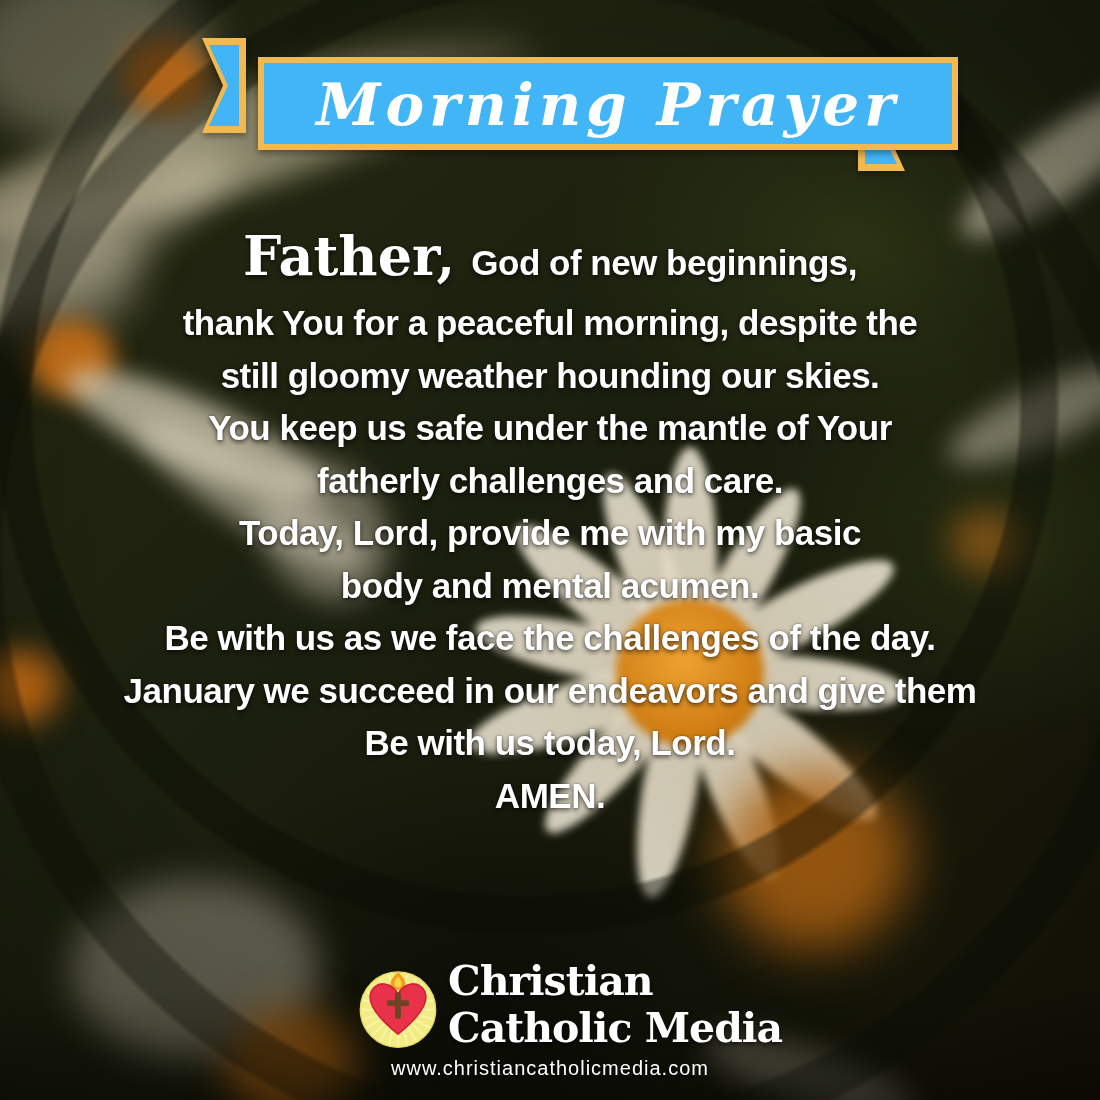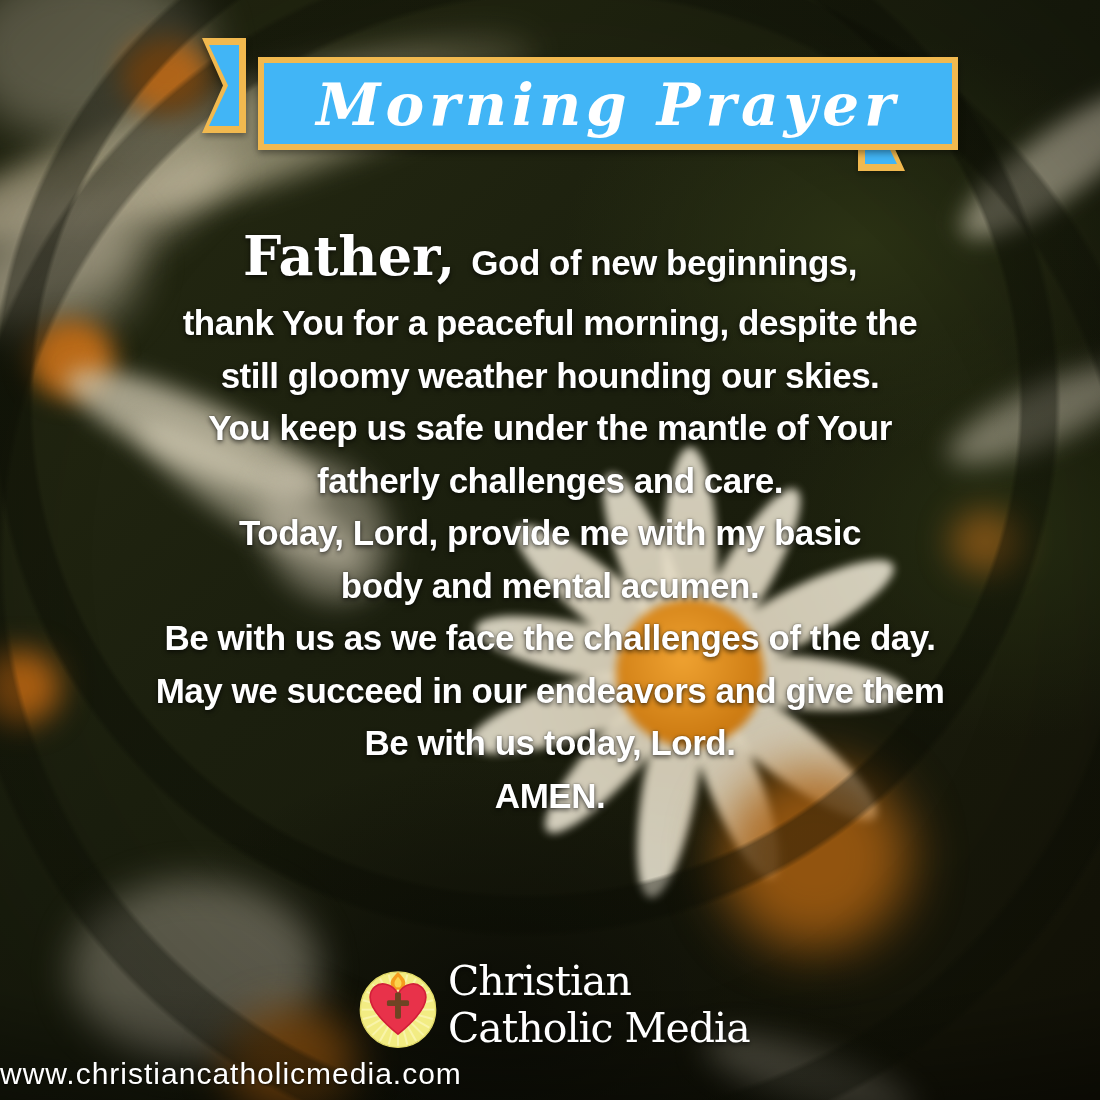--- a/index.html
+++ b/index.html
@@ -43,24 +43,24 @@
     text-align:center; color:#ffffff; font-weight:bold; font-size:35px;
     letter-spacing:-0.5px; line-height:52.5px;
     text-shadow:0 2px 5px rgba(0,0,0,.65), 0 0 2px rgba(0,0,0,.4); }
   .opening { line-height:68px; white-space:nowrap; }
   .salutation { font-family:"DejaVu Serif", serif; font-size:54px; font-weight:bold;
     margin-right:16px; letter-spacing:0;text-align:right; }
   .pline { white-space:nowrap; }
   
   .logo { position:absolute; z-index:6; left:357px; top:967px; width:82px; height:82px; }
   .brand { position:absolute; z-index:6; left:448px; top:958px; text-align:left;
-    font-family:"DejaVu Serif", serif; font-weight:normal; font-size:41px; line-height:47px;
+    font-family:"DejaVu Serif", serif; font-weight:bold; font-size:41px; line-height:47px;
     letter-spacing:-1px; color:#ffffff; text-shadow:0 2px 4px rgba(0,0,0,.6); }
-  .website { position:absolute; z-index:6; left:0; right:0; top:1057px; 
-    font-family:"Liberation Sans", sans-serif; font-size:30px; font-weight:400;
+  .website { position:absolute; z-index:6; left:0; right:0; top:1057px; text-align:center;
+    font-family:"Liberation Sans", sans-serif; font-size:20px; font-weight:400;
     letter-spacing:1px; color:#ffffff; text-shadow:0 1px 3px rgba(0,0,0,.6); }
 </style>
 </head>
 <body>
 
 <div class="stage">
 
   <div class="bg">
 
     <div class="blob" style="left:-40px;top:-40px;width:250px;height:180px;background:rgba(202,193,168,.45);filter:blur(22px);"></div>
@@ -138,21 +138,21 @@
     <div class="opening">
       <span class="salutation">Father,</span><span>God of new beginnings,</span>
     </div>
     <div class="pline">thank You for a peaceful morning, despite the</div>
     <div class="pline">still gloomy weather hounding our skies.</div>
     <div class="pline">You keep us safe under the mantle of Your</div>
     <div class="pline">fatherly challenges and care.</div>
     <div class="pline">Today, Lord, provide me with my basic</div>
     <div class="pline">body and mental acumen.</div>
     <div class="pline">Be with us as we face the challenges of the day.</div>
-    <div class="pline">May we succeed in our endeavors and give them</div>
+    <div class="pline">January we succeed in our endeavors and give them</div>
     <div class="pline">Be with us today, Lord.</div>
     <div class="pline">AMEN.</div>
   </div>
 
   <svg class="logo" viewBox="0 0 100 100">
     <circle cx="50" cy="52" r="46" fill="#f2ec83" stroke="#e5dd6a" stroke-width="1.5"></circle>
     <g stroke="#faf5ad" stroke-width="2.4" opacity="0.95">
       <line x1="50" y1="8" x2="50" y2="96"></line>
       <line x1="50" y1="8" x2="50" y2="96" transform="rotate(15 50 52)"></line>
       <line x1="50" y1="8" x2="50" y2="96" transform="rotate(30 50 52)"></line>

